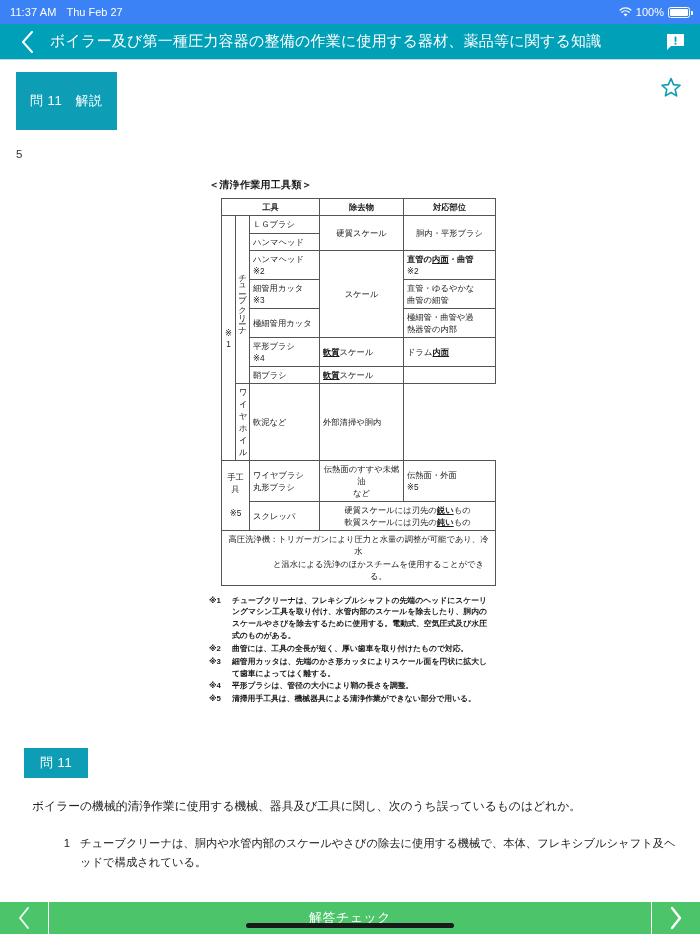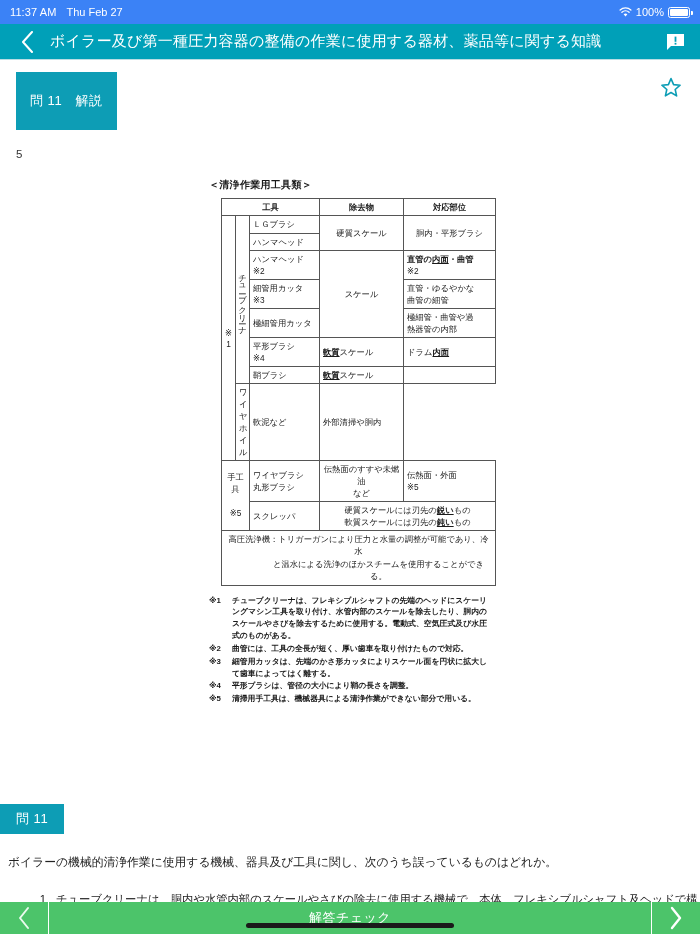--- a/index.html
+++ b/index.html
@@ -178,21 +178,21 @@
     line-height: 1.52;
     font-weight: bold;
     color: #1a1a1a;
     width: 278px;
   }
   .fn { display: flex; margin-bottom: 1px; }
   .fn .mk { flex: 0 0 23px; }
   .fn .tx { flex: 1 1 auto; text-align: justify; }
 
   
-  .qsection { margin-top: 99px; padding: 0 0; }
+  .qsection { margin-top: 43px; padding: 0 24px; }
   .qchip {
     display: inline-block;
     background: #0D9DB5;
     color: #ffffff;
     font-size: 13px;
     padding: 6px 16px;
     letter-spacing: .5px;
   }
   .qtext {
     margin-top: 18px;

